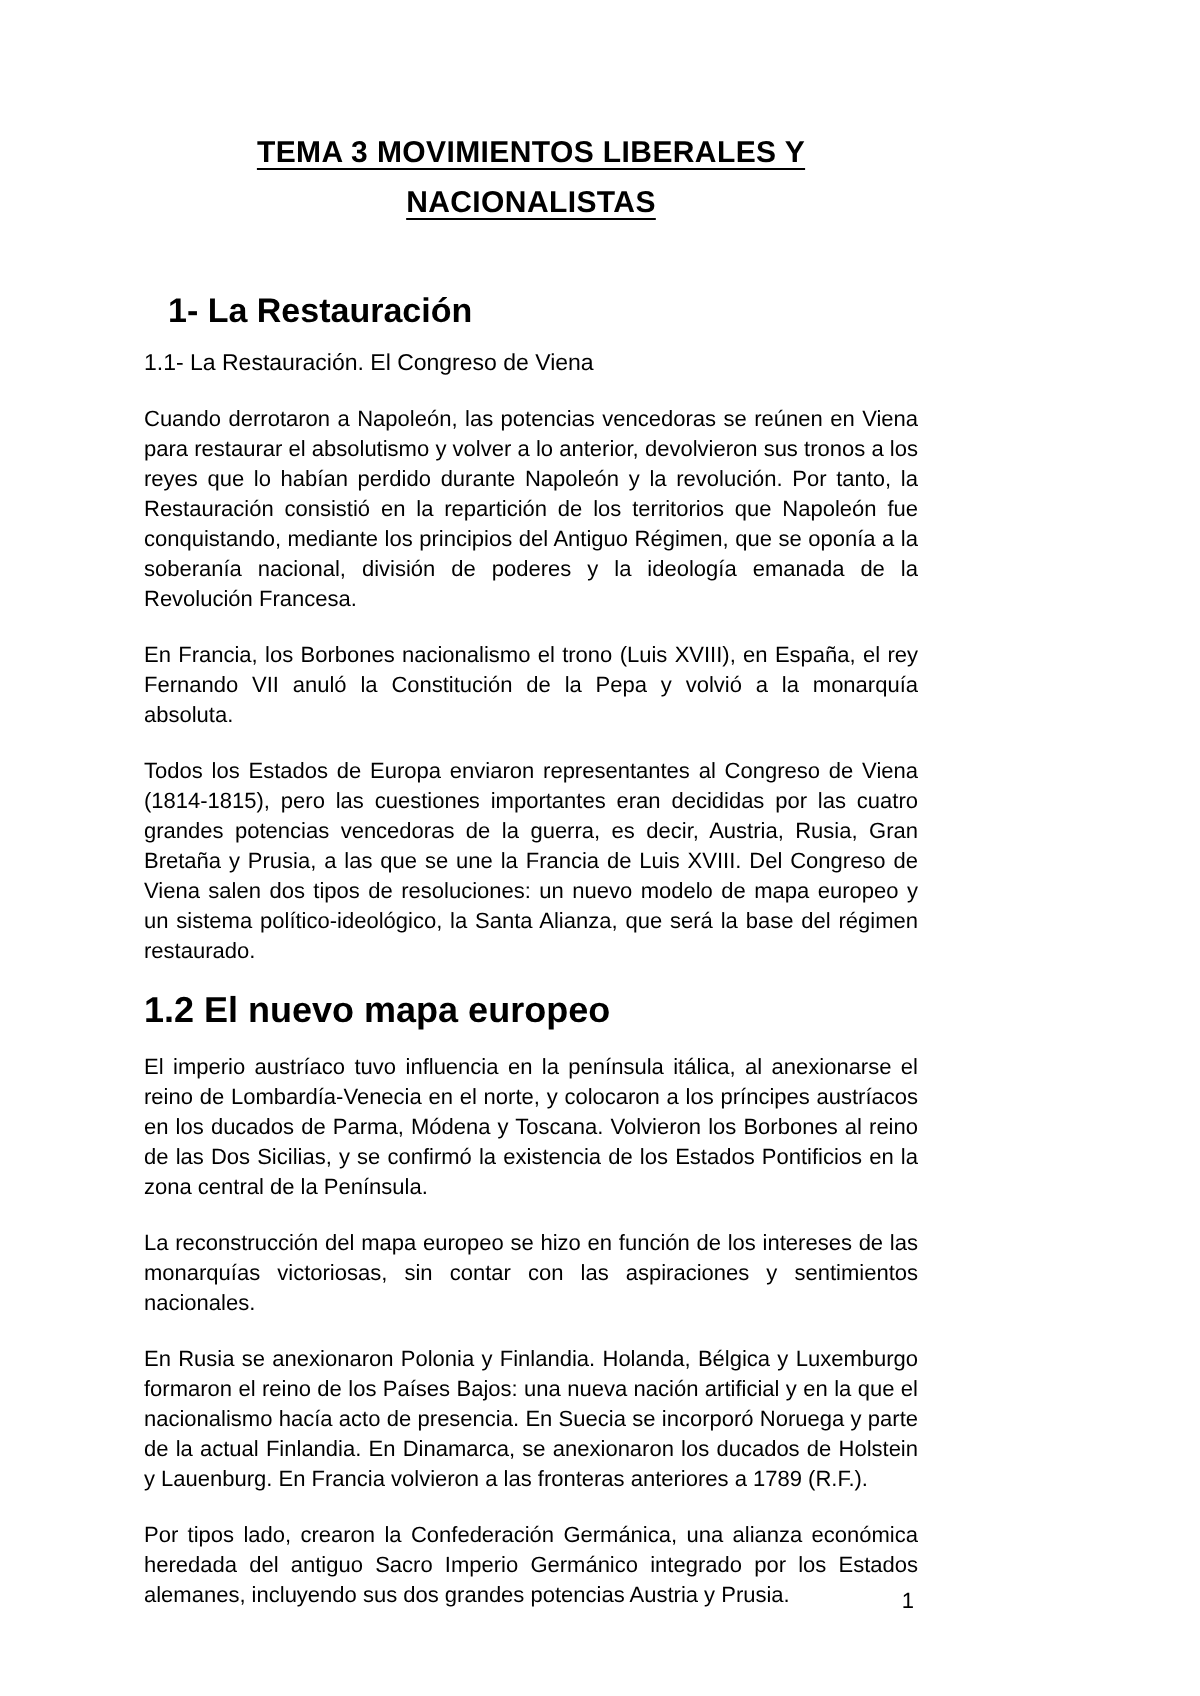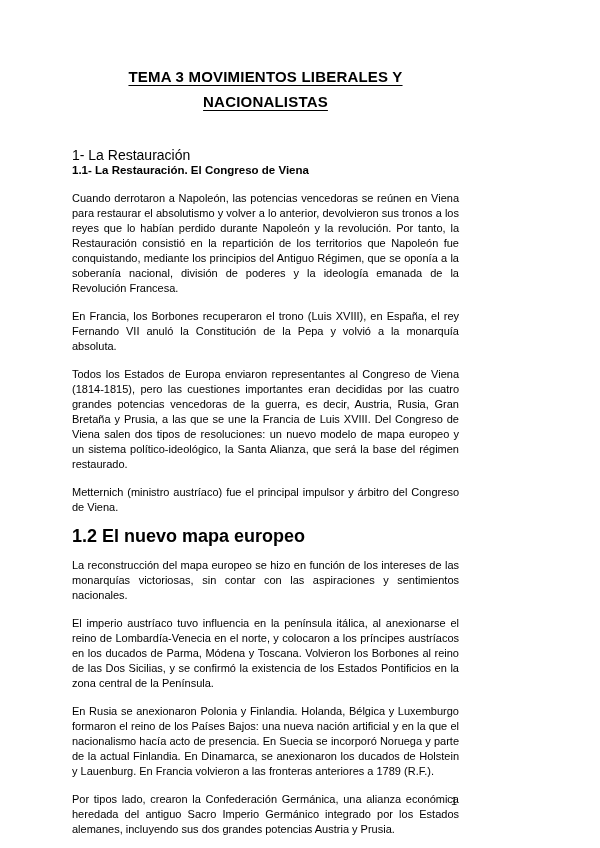--- a/index.html
+++ b/index.html
@@ -31,27 +31,27 @@
     text-decoration: underline;
     text-underline-offset: 3px;
   }
   .content {
     font-size: 11px;
   }
   .block {
     margin: 0;
   }
   .heading {
-    font-weight: normal;
-    font-size: 14px;
+    font-weight: bold;
+    font-size: 17px;
     line-height: 15px;
-    margin: 0;
+    margin: 12px;
   }
   .subheading {
-    font-weight: bold;
+    font-weight: normal;
     font-size: 11.5px;
     line-height: 15px;
     margin: 0 0 13px 0;
   }
   .section {
     font-weight: bold;
     font-size: 18px;
     line-height: 16px;
     margin: 9px 0 14px 0;
   }
@@ -75,25 +75,24 @@
 <div class="page">
 
   <div class="doc-title">
     <span class="title-line">TEMA 3 MOVIMIENTOS LIBERALES Y NACIONALISTAS</span>
   </div>
 
   <div class="content">
       <div class="block heading">1- La Restauración</div>
       <div class="block subheading">1.1- La Restauración. El Congreso de Viena</div>
       <div class="block paragraph">Cuando derrotaron a Napoleón, las potencias vencedoras se reúnen en Viena para restaurar el absolutismo y volver a lo anterior, devolvieron sus tronos a los reyes que lo habían perdido durante Napoleón y la revolución. Por tanto, la Restauración consistió en la repartición de los territorios que Napoleón fue conquistando, mediante los principios del Antiguo Régimen, que se oponía a la soberanía nacional, división de poderes y la ideología emanada de la Revolución Francesa.</div>
-      <div class="block paragraph">En Francia, los Borbones recuperaron el trono (Luis XVIII), en España, el rey Fernando VII anuló la Constitución de la Pepa y volvió a la monarquía absoluta.</div>
+      <div class="block paragraph">En Francia, los Borbones nacionalismo el trono (Luis XVIII), en España, el rey Fernando VII anuló la Constitución de la Pepa y volvió a la monarquía absoluta.</div>
       <div class="block paragraph">Todos los Estados de Europa enviaron representantes al Congreso de Viena (1814-1815), pero las cuestiones importantes eran decididas por las cuatro grandes potencias vencedoras de la guerra, es decir, Austria, Rusia, Gran Bretaña y Prusia, a las que se une la Francia de Luis XVIII. Del Congreso de Viena salen dos tipos de resoluciones: un nuevo modelo de mapa europeo y un sistema político-ideológico, la Santa Alianza, que será la base del régimen restaurado.</div>
-      <div class="block paragraph">Metternich (ministro austríaco) fue el principal impulsor y árbitro del Congreso de Viena.</div>
       <div class="block section">1.2 El nuevo mapa europeo</div>
+      <div class="block paragraph">El imperio austríaco tuvo influencia en la península itálica, al anexionarse el reino de Lombardía-Venecia en el norte, y colocaron a los príncipes austríacos en los ducados de Parma, Módena y Toscana. Volvieron los Borbones al reino de las Dos Sicilias, y se confirmó la existencia de los Estados Pontificios en la zona central de la Península.</div>
       <div class="block paragraph">La reconstrucción del mapa europeo se hizo en función de los intereses de las monarquías victoriosas, sin contar con las aspiraciones y sentimientos nacionales.</div>
-      <div class="block paragraph">El imperio austríaco tuvo influencia en la península itálica, al anexionarse el reino de Lombardía-Venecia en el norte, y colocaron a los príncipes austríacos en los ducados de Parma, Módena y Toscana. Volvieron los Borbones al reino de las Dos Sicilias, y se confirmó la existencia de los Estados Pontificios en la zona central de la Península.</div>
       <div class="block paragraph">En Rusia se anexionaron Polonia y Finlandia. Holanda, Bélgica y Luxemburgo formaron el reino de los Países Bajos: una nueva nación artificial y en la que el nacionalismo hacía acto de presencia. En Suecia se incorporó Noruega y parte de la actual Finlandia. En Dinamarca, se anexionaron los ducados de Holstein y Lauenburg. En Francia volvieron a las fronteras anteriores a 1789 (R.F.).</div>
       <div class="block paragraph">Por tipos lado, crearon la Confederación Germánica, una alianza económica heredada del antiguo Sacro Imperio Germánico integrado por los Estados alemanes, incluyendo sus dos grandes potencias Austria y Prusia.</div>
     </div>
 
   <div class="page-number">1</div>
 
 </div>
 
 </body></html>

